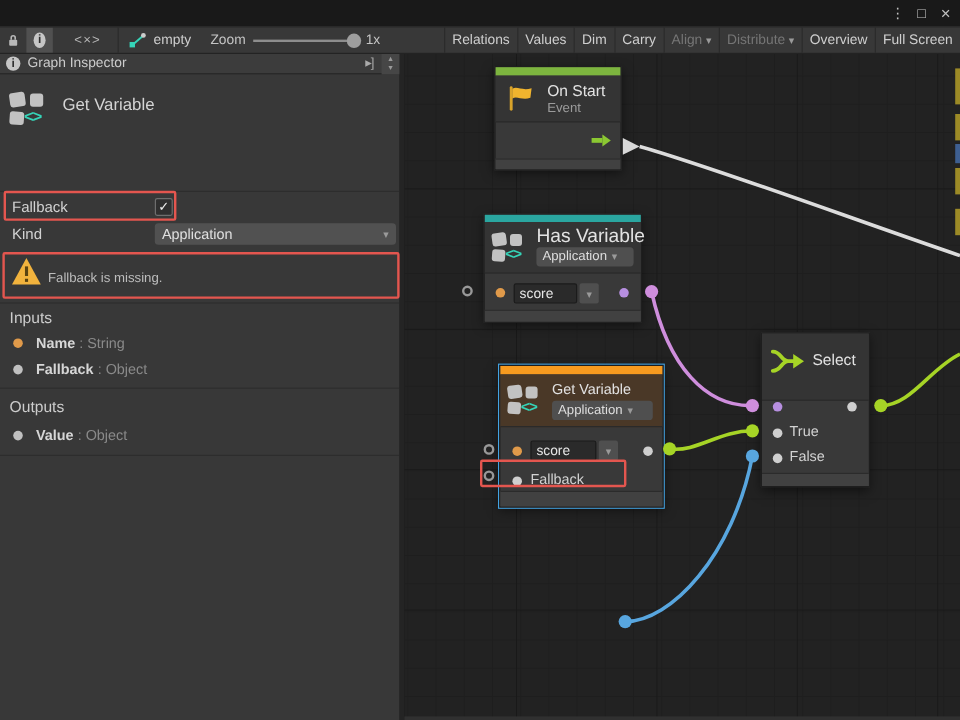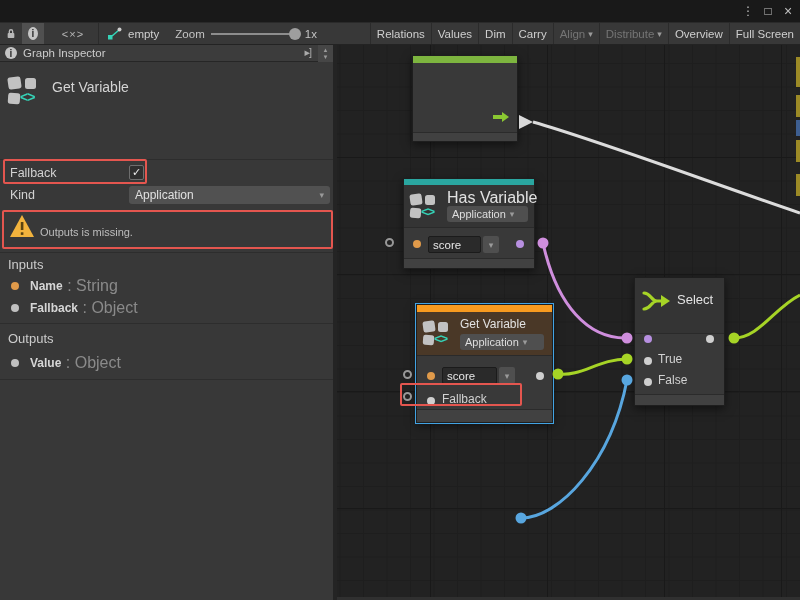--- a/index.html
+++ b/index.html
@@ -61,21 +61,21 @@
     border-radius:3px; display:flex; align-items:center; padding:0 6px; font-size:12px; color:#e0e0e0; }
   .kind-dd .dd-arrow { margin-left:auto; }
 
   .warn-tri { position:absolute; }
   .warn-text { position:absolute; left:40px; top:181px; font-size:11px; color:#bdbdbd; }
 
   .sec-title { position:absolute; left:8px; font-size:13px; color:#cccccc; }
   .pin-row { position:absolute; left:0; width:333px; height:16px; display:flex; align-items:center; }
   .pin-dot { width:8px; height:8px; border-radius:50%; margin-left:11px; }
   .pin-name { margin-left:11px; font-size:12px; font-weight:bold; color:#d6d6d6; }
-  .pin-type { font-size:16px; color:#8a8a8a; white-space:pre; }
+  .pin-type { font-size:12px; color:#8a8a8a; white-space:pre; }
 
   .redbox { position:absolute; border:2px solid #e4564f; border-radius:2px; pointer-events:none; z-index:40; }
 
   
   .canvas { position:absolute; left:337px; top:45px; width:463px; height:555px; background:#222222;
     background-image:
       linear-gradient(#191919 1px, transparent 1px),
       linear-gradient(90deg, #191919 1px, transparent 1px),
       linear-gradient(#1e1e1e 1px, transparent 1px),
       linear-gradient(90deg, #1e1e1e 1px, transparent 1px);
@@ -215,21 +215,21 @@
     <span class="dd-arrow">▾</span>
   </div>
 
   <div class="warn-tri" style="left:8px; top:168px;">
     <svg width="28" height="26" viewBox="0 0 28 26">
       <path d="M14 2 L26 24 H2 Z" fill="#f2b33d"></path>
       <rect x="12.8" y="9" width="2.6" height="8" fill="#5a4310"></rect>
       <rect x="12.8" y="19.3" width="2.6" height="2.6" fill="#5a4310"></rect>
     </svg>
   </div>
-  <div class="warn-text">Outputs is missing.</div>
+  <div class="warn-text">Fallback is missing.</div>
   <div class="divline" style="top:207px;"></div>
 
   <div class="sec-title" style="top:212px;text-align:center;">Inputs</div>
   <div class="pin-row" style="top:233px;">
     <span class="pin-dot" style="background:#e09a4a;"></span>
     <span class="pin-name">Name</span>
     <span class="pin-type"><span> : </span><span>String</span></span>
   </div>
   <div class="pin-row" style="top:255px;">
     <span class="pin-dot" style="background:#c0c0c0;"></span>
@@ -256,20 +256,28 @@
 
   <div class="edge-mark" style="top:12px;  height:30px; background:#9c8a26;"></div>
   <div class="edge-mark" style="top:50px;  height:22px; background:#9c8a26;"></div>
   <div class="edge-mark" style="top:75px;  height:16px; background:#3e5f91;"></div>
   <div class="edge-mark" style="top:95px;  height:22px; background:#9c8a26;"></div>
   <div class="edge-mark" style="top:129px; height:22px; background:#9c8a26;"></div>
   <div class="bottom-strip"></div>
 
   <div class="node" style="left:75px; top:10px; width:106px; height:87px;">
     <div class="accent" style="height:7px; background:#7db53f;"></div>
+    <div class="nhead" style="top:7px; height:39px;">
+      <svg style="position:absolute; left:9px; top:8px;" width="24" height="22" viewBox="0 0 24 22">
+        <path d="M4 2 L4 20" stroke="#d9a32a" stroke-width="2.4" stroke-linecap="round"></path>
+        <path d="M5 3 C9 0.5 13 5 21 2.5 L20 10.5 C13 13 9 8.5 5 11 Z" fill="#f0b42e"></path>
+      </svg>
+      <div class="ntitle" style="left:43px; top:5px;">On Start</div>
+      <div class="nsub" style="left:43px; top:21px;">Event</div>
+    </div>
     <div class="arrow-out" style="left:80px; top:56px;">
       <span class="bar"></span>
         <span class="tip"></span>
     </div>
     <div class="nfoot" style="height:9px;"></div>
   </div>
 
   <div class="node" style="left:66px; top:133px; width:132px; height:91px;">
     <div class="accent" style="height:6px; background:#2aa6a0;"></div>
     <div class="nhead" style="top:6px; height:43px;">

